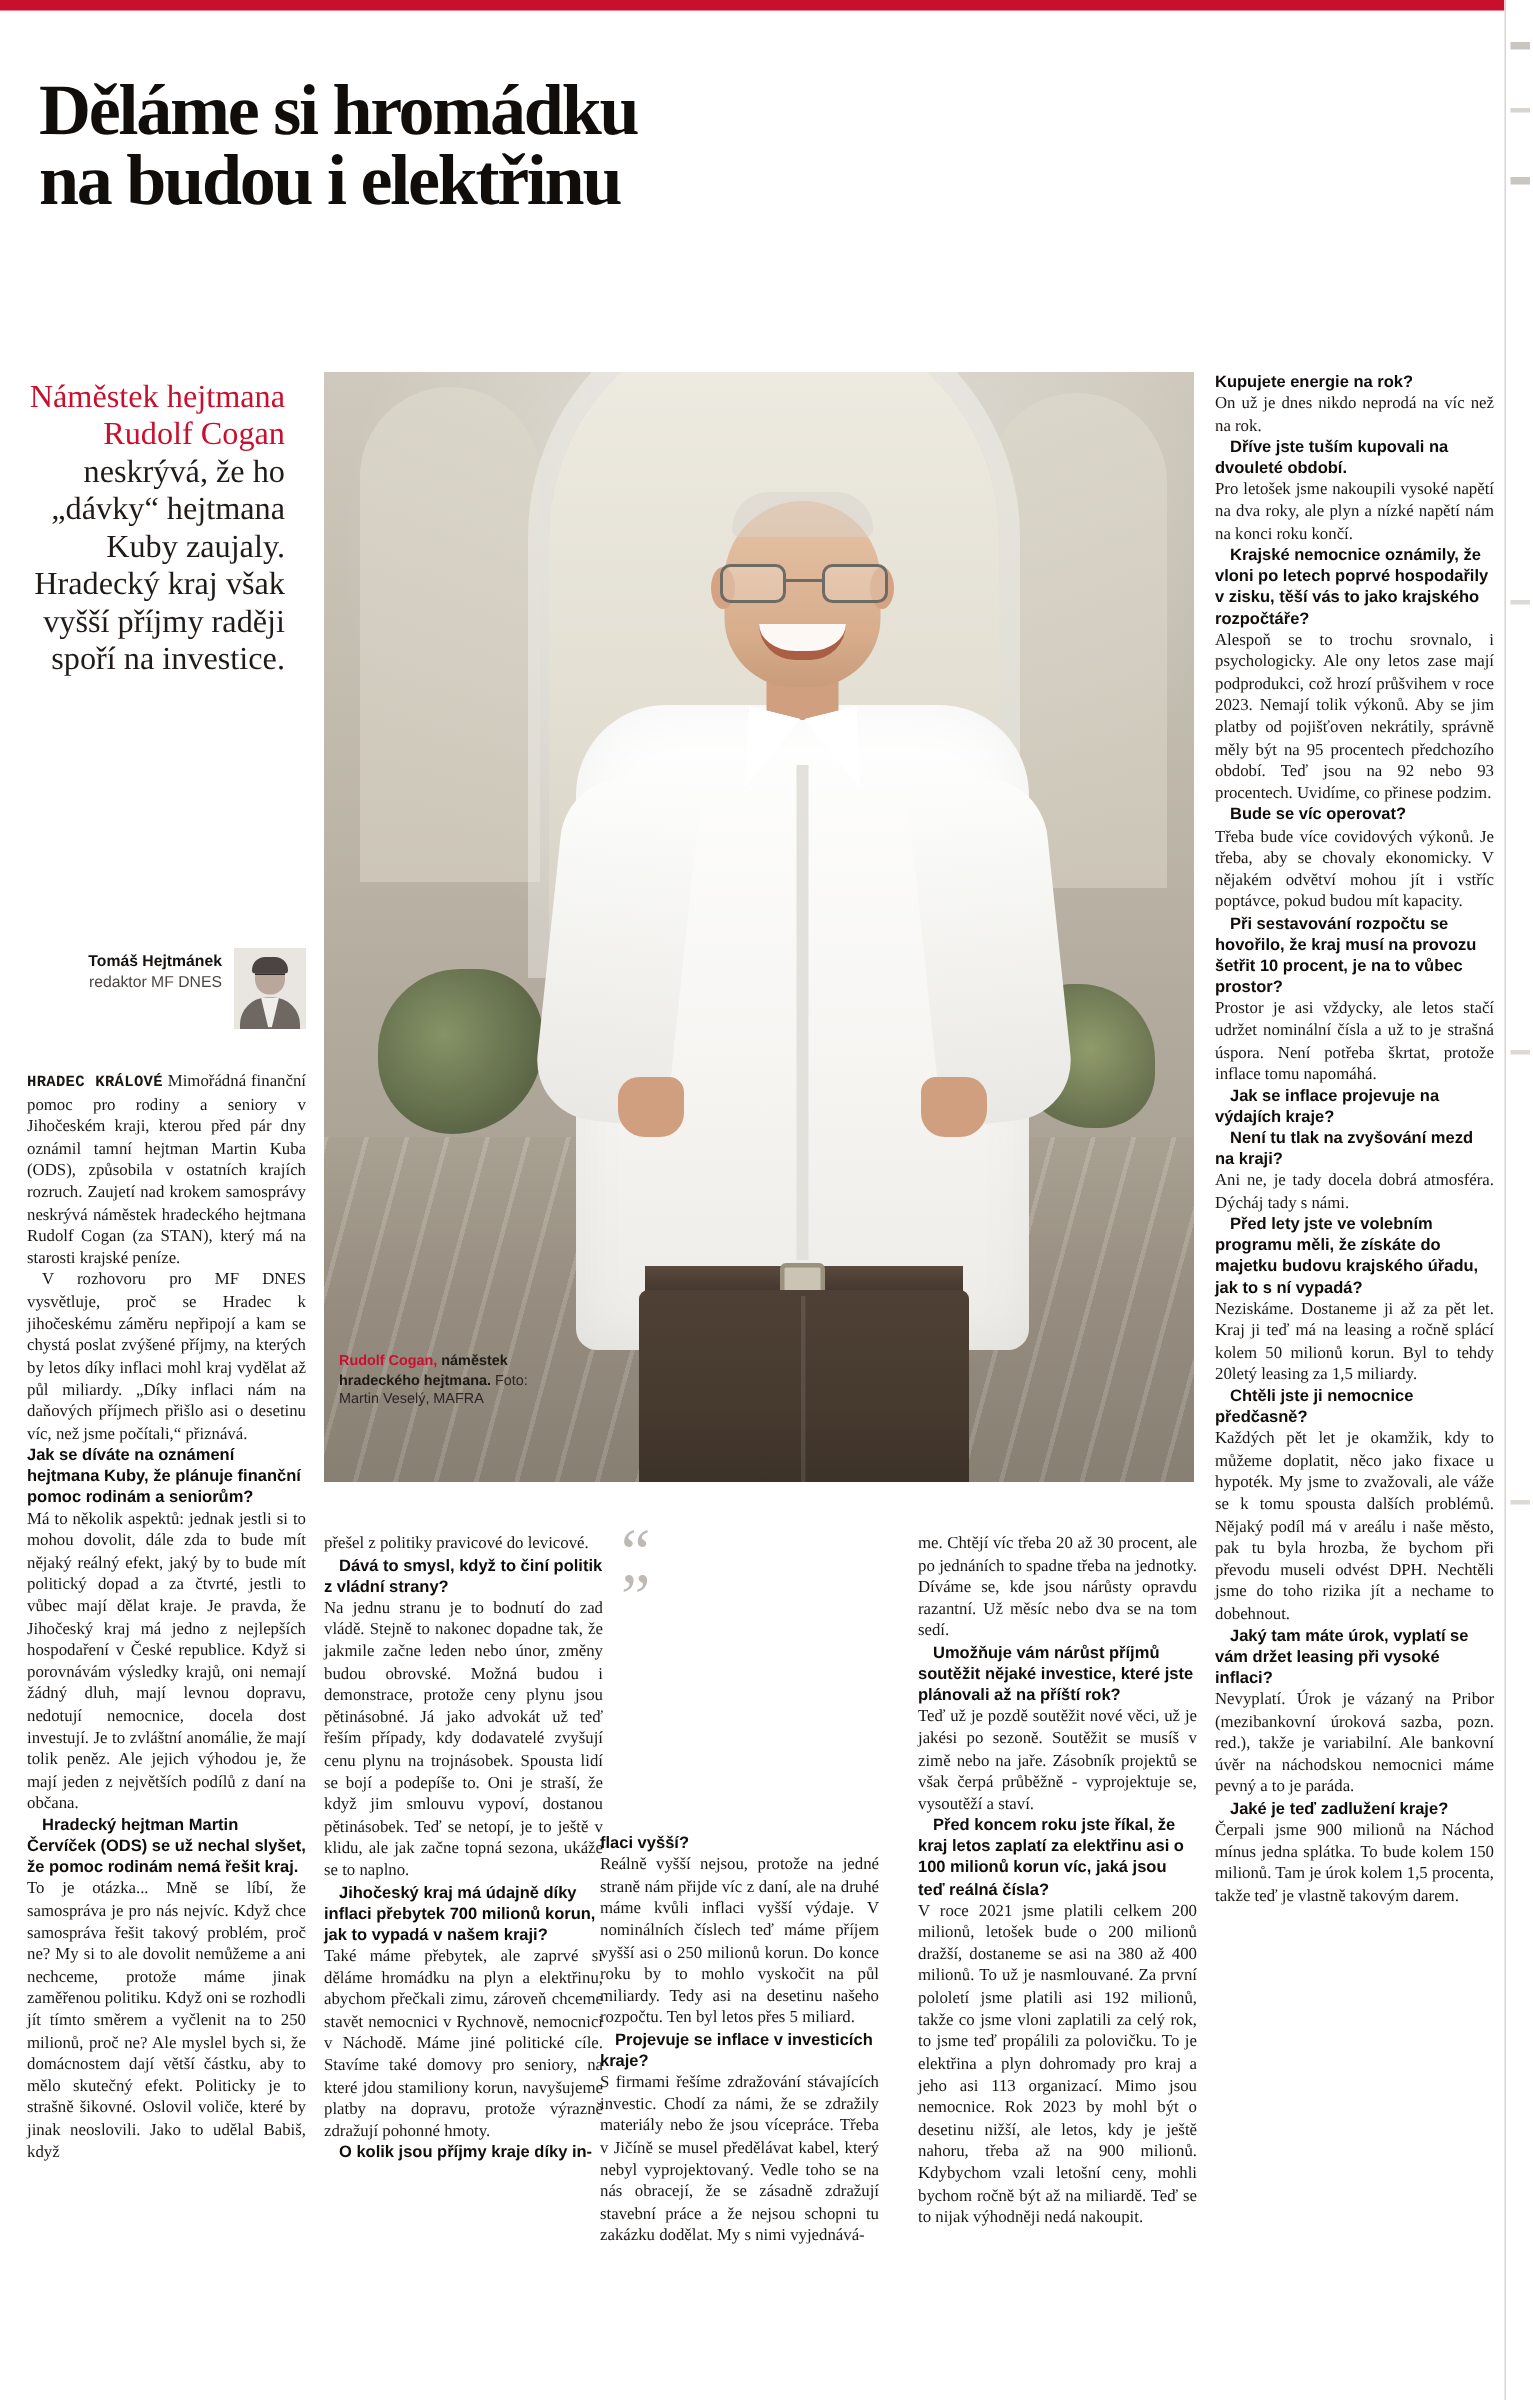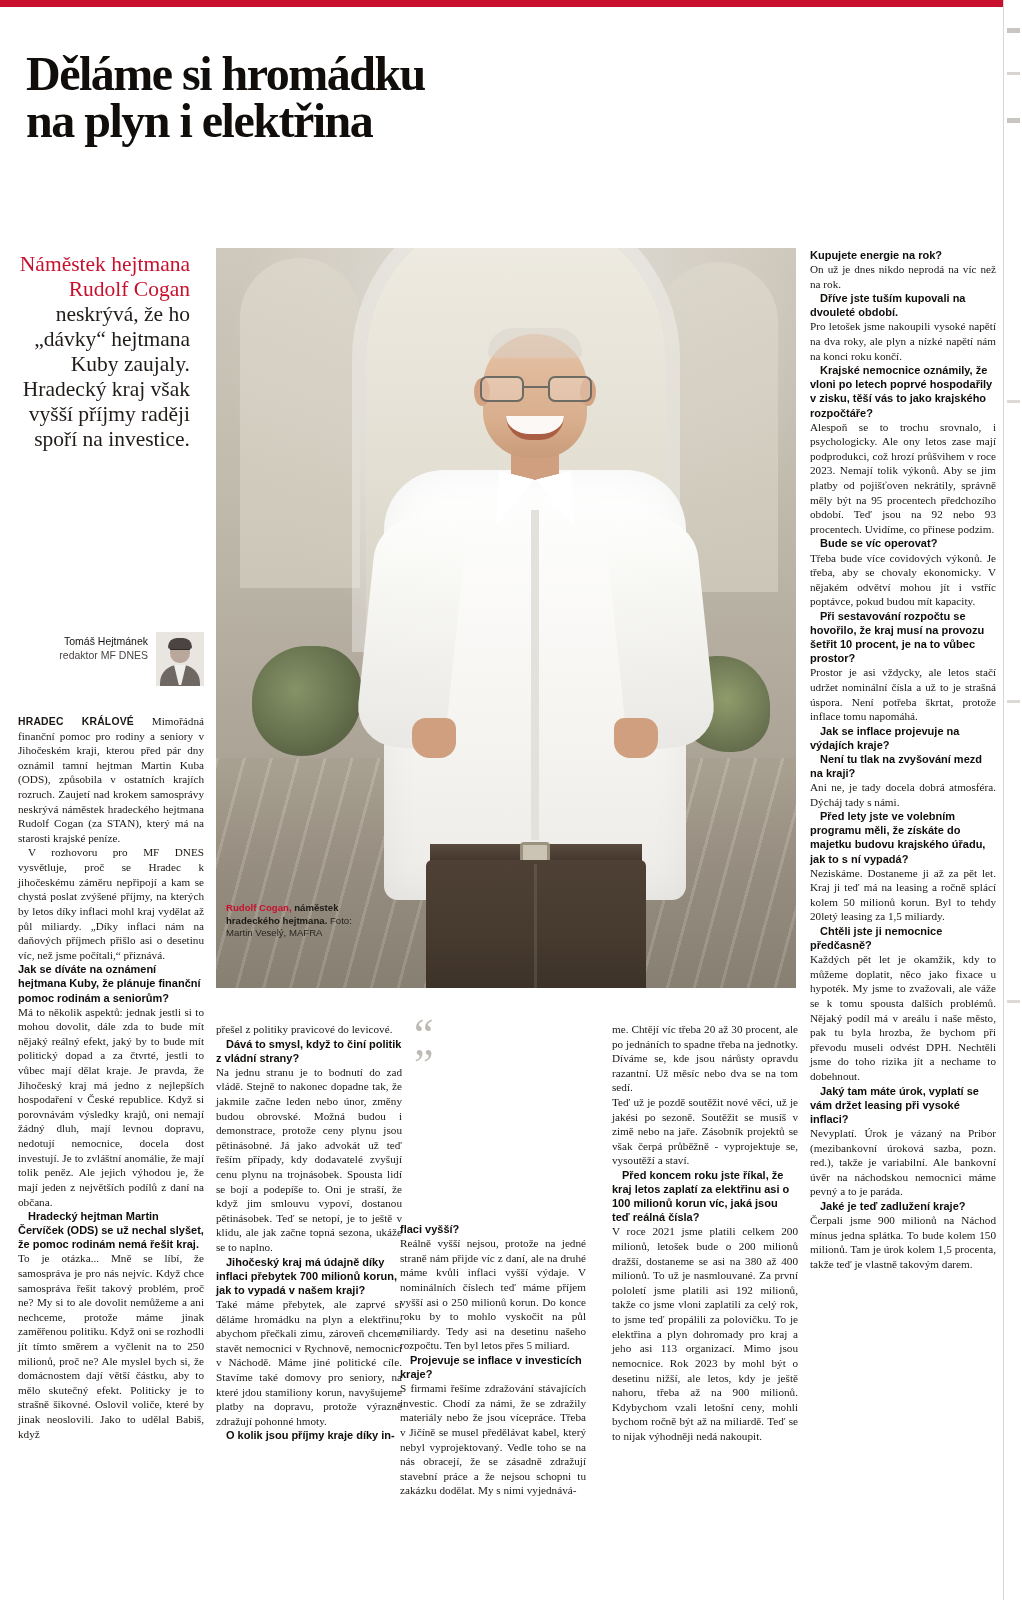--- a/index.html
+++ b/index.html
@@ -86,21 +86,21 @@
     align-items: flex-start;
     gap: 8px;
   }
   .byline-txt {
     text-align: right;
     font-family: "Liberation Sans", sans-serif;
     font-size: 10.5px;
     line-height: 1.35;
     padding-top: 2px;
   }
-  .byline-txt .nm { font-weight: normal; color:#15120f;margin-left:16px; }
+  .byline-txt .nm { font-weight: bold; color:#15120f;margin-left:16px; }
   .byline-txt .rl { color:#4a4542; }
   .avatar {
     width: 48px; height: 54px;
     background: #e9e6e2;
     position: relative;
     overflow: hidden;
     border: 0;
     flex: 0 0 auto;
   }
   .avatar .head {
@@ -155,21 +155,21 @@
     font-family: "Liberation Sans", sans-serif;
     font-weight: bold;
     font-size: 11px;
     line-height: 1.28;
     margin: 9px 0 2px 0;
     text-indent: 0;
     text-align: left;
     color: #100d0b;
   }
   .q.first { margin-top: 0; }
-  .dateline { font-weight: bold; font-family:Liberation Sans, sans-serif; font-size:10.4px; letter-spacing:0.2px;}
+  .dateline { font-weight: bold; font-family:Liberation Mono, monospace; font-size:10.4px; letter-spacing:0.2px;}
 
   
   #col1 { left: 18px; top: 714px; width: 186px; }
   
   #col2 { left: 216px; top: 1022px; width: 186px; }
   
   #col3 { left: 400px; top: 1022px; width: 186px; }
   
   #col4 { left: 612px; top: 1022px; width: 186px; }
   
@@ -381,21 +381,21 @@
 </style>
 </head>
 <body>
 
 <div class="page">
 
   <div class="top-rule"></div>
 
   <h1 class="headline">
     <span>Děláme si hromádku</span>
-    <span class="l2">na plyn i elektřina</span>
+    <span class="l2">na budou i elektřinu</span>
   </h1>
 
   <div class="intro">
     <div class="big">
       <span class="red">Náměstek hejtmana Rudolf Cogan</span>
       <span>neskrývá, že ho „dávky“ hejtmana Kuby zaujaly. Hradecký kraj však vyšší příjmy raději spoří na investice.</span>
     </div>
   </div>
 
   <div class="byline-wrap">
@@ -485,20 +485,21 @@
     <p class="q first">flaci vyšší?</p>
     <p class="first">Reálně vyšší nejsou, protože na jedné straně nám přijde víc z daní, ale na druhé máme kvůli inflaci vyšší výdaje. V nominálních číslech teď máme příjem vyšší asi o 250 milionů korun. Do konce roku by to mohlo vyskočit na půl miliardy. Tedy asi na desetinu našeho rozpočtu. Ten byl letos přes 5 miliard.</p>
 
     <p class="q">Projevuje se inflace v investicích kraje?</p>
     <p class="first">S firmami řešíme zdražování stávajících investic. Chodí za námi, že se zdražily materiály nebo že jsou vícepráce. Třeba v Jičíně se musel předělávat kabel, který nebyl vyprojektovaný. Vedle toho se na nás obracejí, že se zásadně zdražují stavební práce a že nejsou schopni tu zakázku dodělat. My s nimi vyjednává-</p>
   </div>
 
   <div class="col" id="col4">
     <p class="first">me. Chtějí víc třeba 20 až 30 procent, ale po jednáních to spadne třeba na jednotky. Díváme se, kde jsou nárůsty opravdu razantní. Už měsíc nebo dva se na tom sedí.</p>
 
+    <p class="q">Umožňuje vám nárůst příjmů soutěžit nějaké investice, které jste plánovali až na příští rok?</p>
     <p class="first">Teď už je pozdě soutěžit nové věci, už je jakési po sezoně. Soutěžit se musíš v zimě nebo na jaře. Zásobník projektů se však čerpá průběžně - vyprojektuje se, vysoutěží a staví.</p>
 
     <p class="q">Před koncem roku jste říkal, že kraj letos zaplatí za elektřinu asi o 100 milionů korun víc, jaká jsou teď reálná čísla?</p>
     <p class="first">V roce 2021 jsme platili celkem 200 milionů, letošek bude o 200 milionů dražší, dostaneme se asi na 380 až 400 milionů. To už je nasmlouvané. Za první pololetí jsme platili asi 192 milionů, takže co jsme vloni zaplatili za celý rok, to jsme teď propálili za polovičku. To je elektřina a plyn dohromady pro kraj a jeho asi 113 organizací. Mimo jsou nemocnice. Rok 2023 by mohl být o desetinu nižší, ale letos, kdy je ještě nahoru, třeba až na 900 milionů. Kdybychom vzali letošní ceny, mohli bychom ročně být až na miliardě. Teď se to nijak výhodněji nedá nakoupit.</p>
   </div>
 
   <div class="col" id="col5">
     <p class="q first">Kupujete energie na rok?</p>
     <p class="first">On už je dnes nikdo neprodá na víc než na rok.</p>
 

